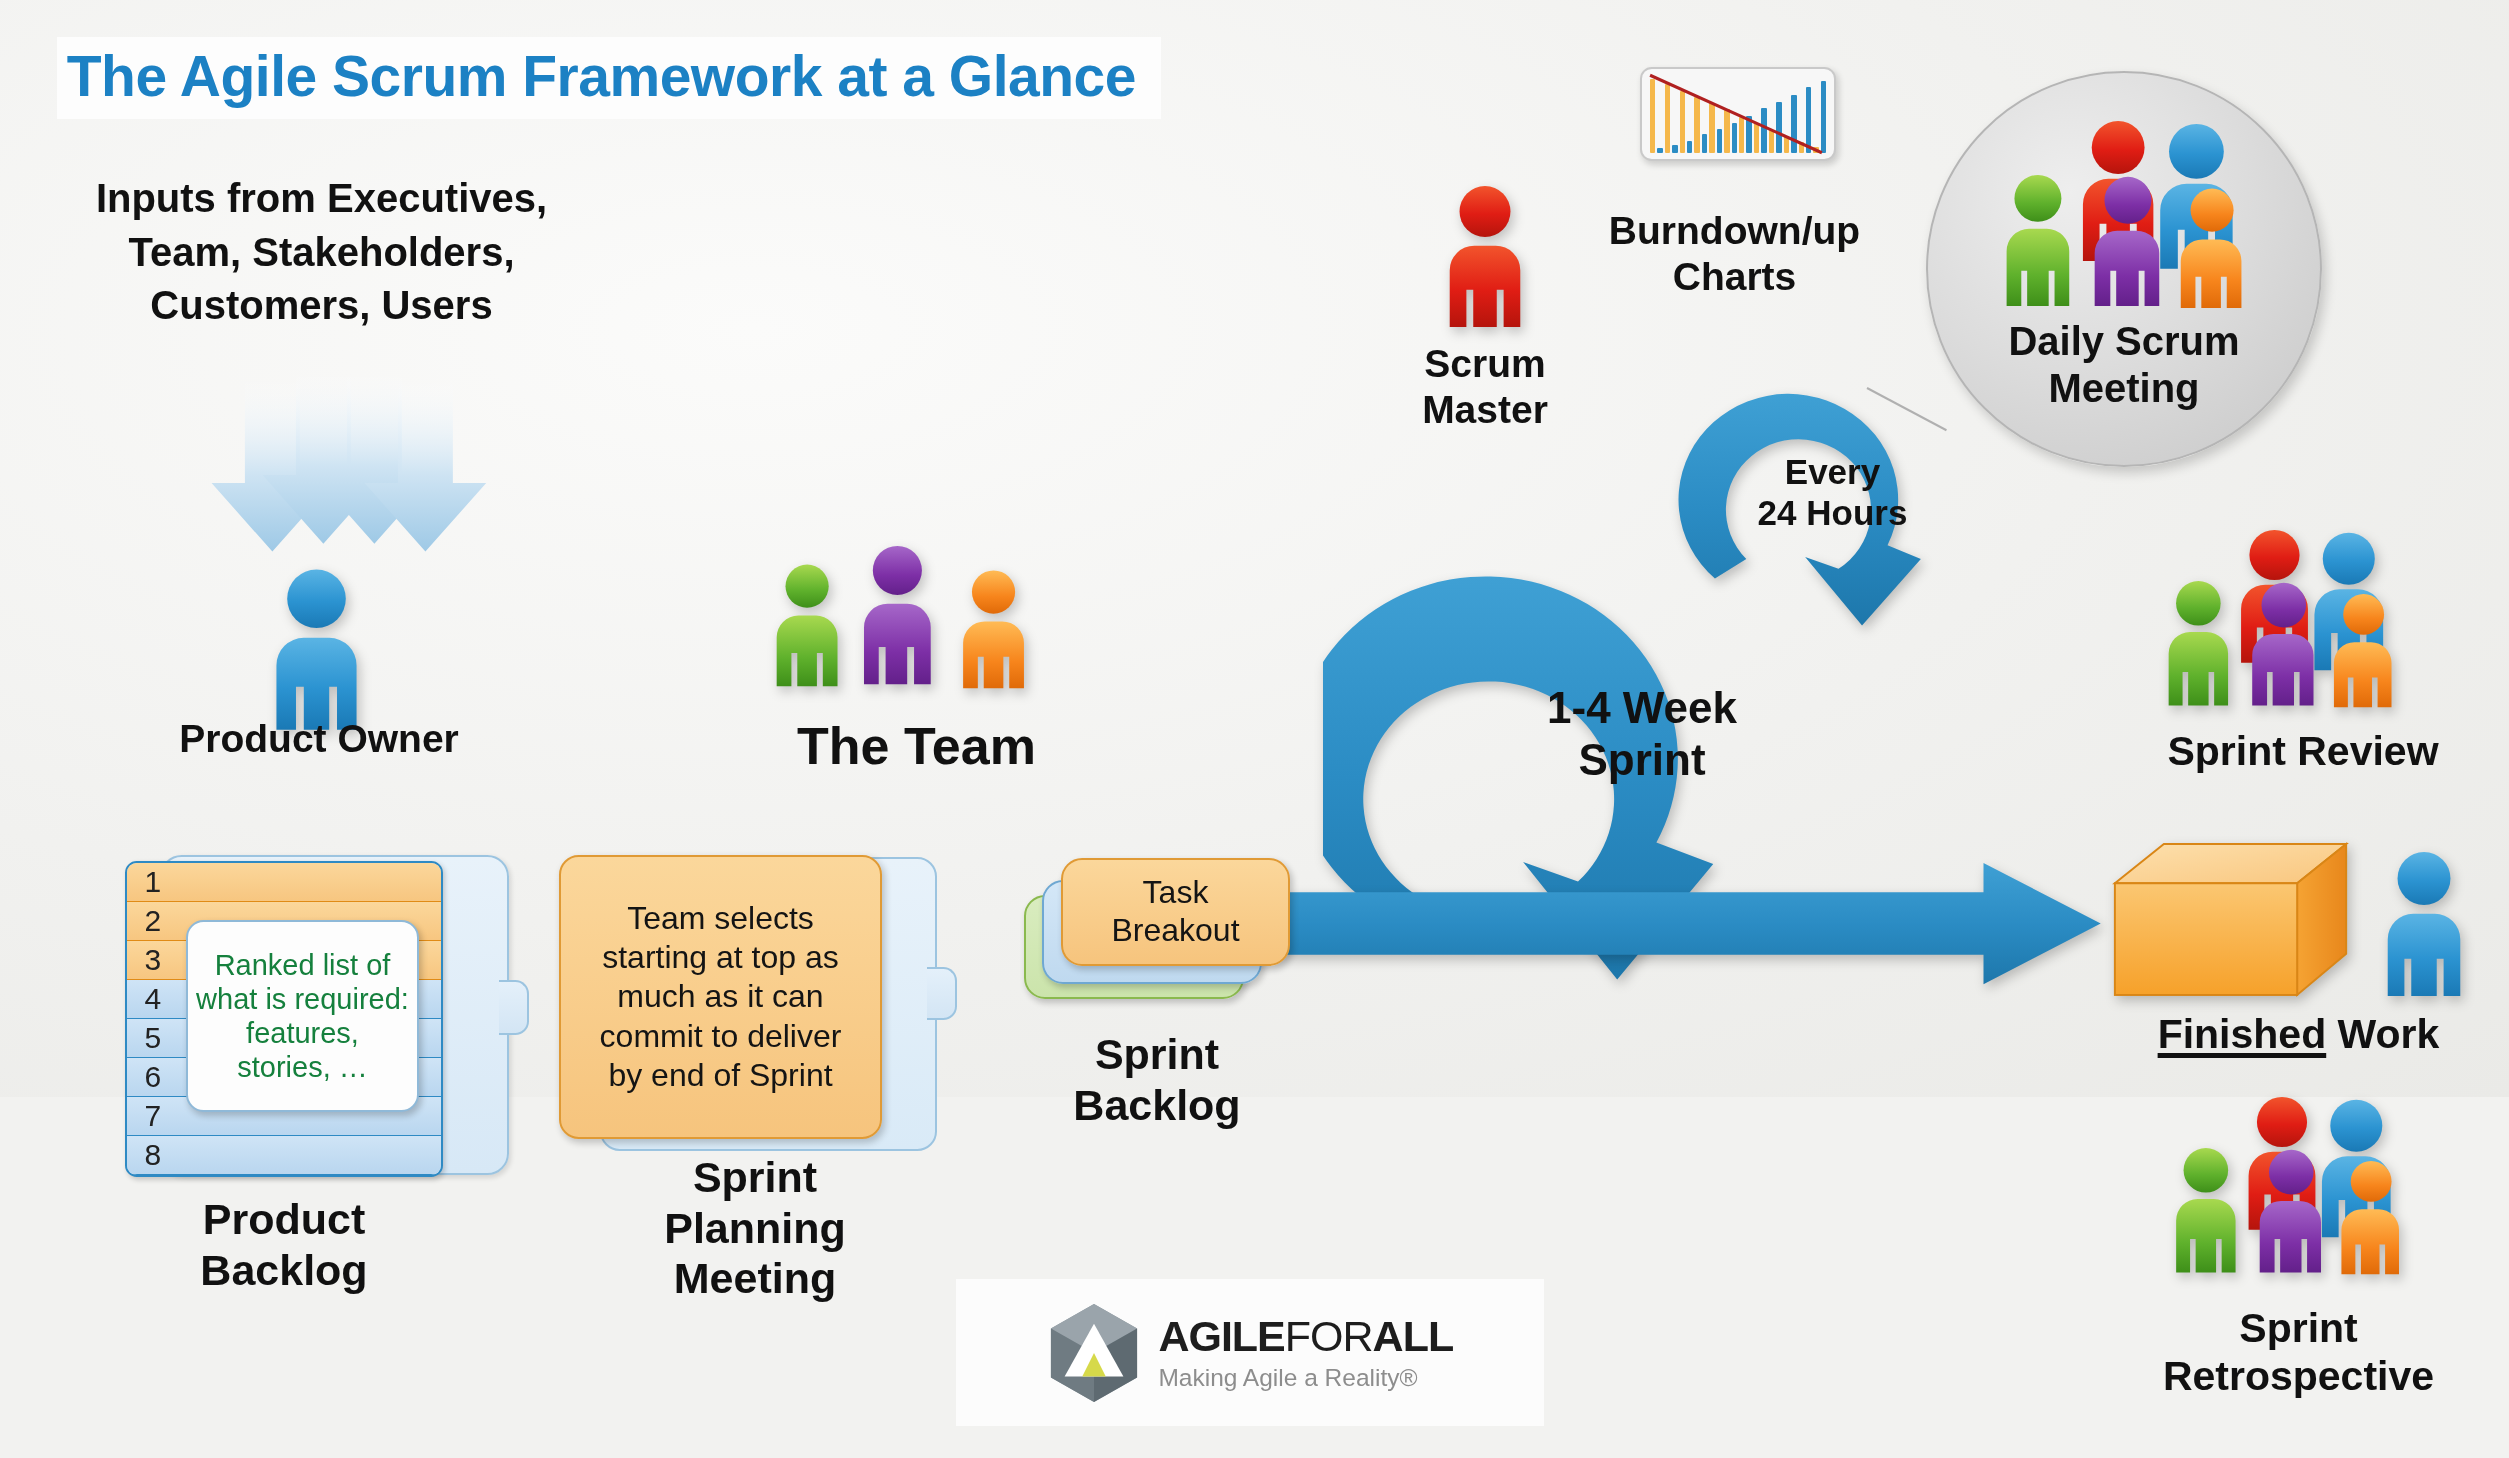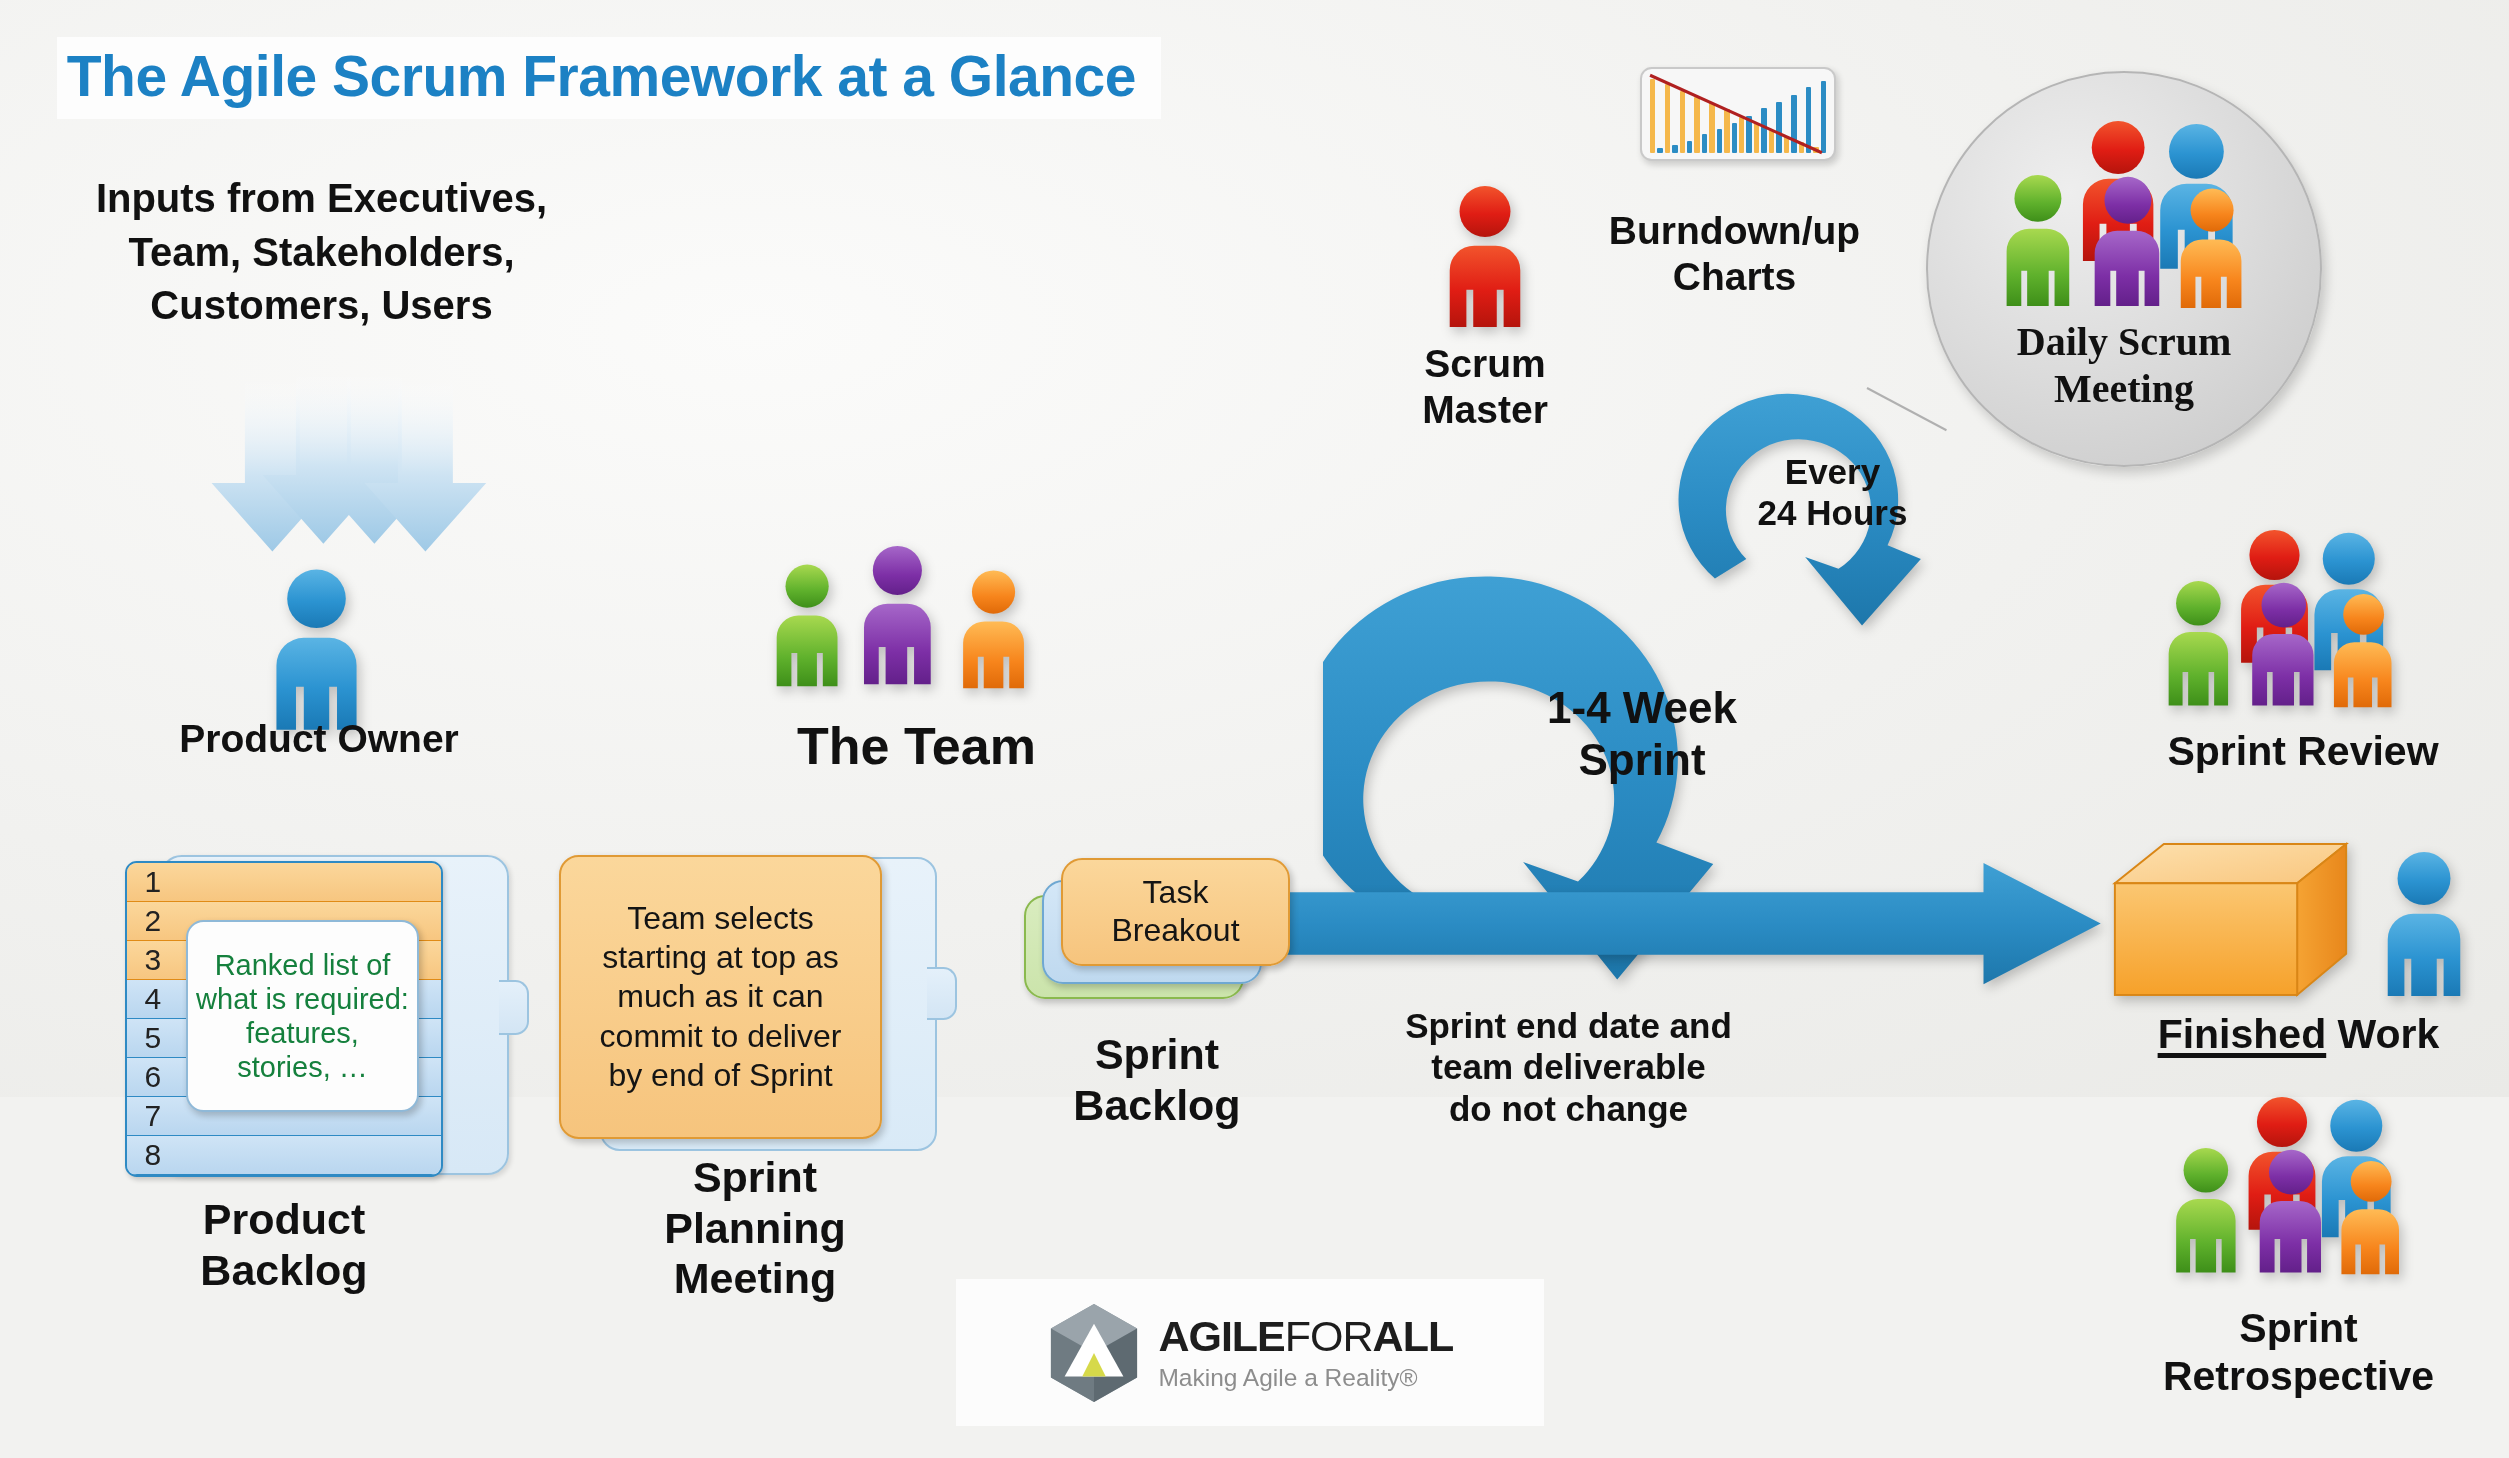--- a/index.html
+++ b/index.html
@@ -88,21 +88,20 @@
 
   
   .shadow-f{filter:drop-shadow(3.9px 5.9px 5.9px rgba(0,0,0,.22));}
 
   
   .ds-circle{
     position:absolute;left:1926px;top:71px;width:392px;height:392px;border-radius:50%;
     background:radial-gradient(circle at 36% 30%, #eeeeee 0%, #dcdcdc 48%, #c6c6c6 100%);
     border:2px solid #b5b5b5;
     box-shadow:3.9px 5.9px 11.8px rgba(0,0,0,.18);
-    font-family:Liberation Serif, serif;
   }
   .ds-stem{
     position:absolute;left:1867px;top:387px;width:90px;height:2px;
     background:#b0b0b0;transform:rotate(28deg);transform-origin:left center;
   }
 
   
   .bd-box{
     position:absolute;left:1640px;top:67px;width:192px;height:90px;
     background:#f7f7f7;border:2.9px solid #c9c9c9;border-radius:11.8px;
@@ -359,25 +358,20 @@
         <span>Task</span><br>
         <span>Breakout</span>
       </div>
     </div>
   </div>
   <div class="cap abs" style="left:1005px;top:1029px;width:304px;font-size:43px;">
     <span>Sprint</span><br>
     <span>Backlog</span>
   </div>
 
-  <div class="cap abs" style="left:1353px;top:1005px;width:431px;font-size:35px;">
-    <span>Sprint end date and</span><br>
-    <span>team deliverable</span><br>
-    <span>do not change</span>
-  </div>
 
   <svg class="abs shadow-f" style="left:2145px;top:529px;" width="272" height="182" viewBox="0 0 278 196">
     <g transform="translate(92,0)">
       <circle cx="40" cy="28" r="27" fill="url(#gRed)"></circle>
       <path d="M4,86 a26,26 0 0 1 26,-26 h20 a26,26 0 0 1 26,26 v58 h-17 v-38 h-7 v38 h-24 v-38 h-7 v38 h-17 z" fill="url(#gRed)"></path>
     </g>
     <g transform="translate(170,4)">
       <circle cx="42" cy="28" r="28" fill="url(#gBlue)"></circle>
       <path d="M5,88 a27,27 0 0 1 27,-27 h20 a27,27 0 0 1 27,27 v60 h-18 v-40 h-7 v40 h-24 v-40 h-7 v40 h-18 z" fill="url(#gBlue)"></path>
     </g>

